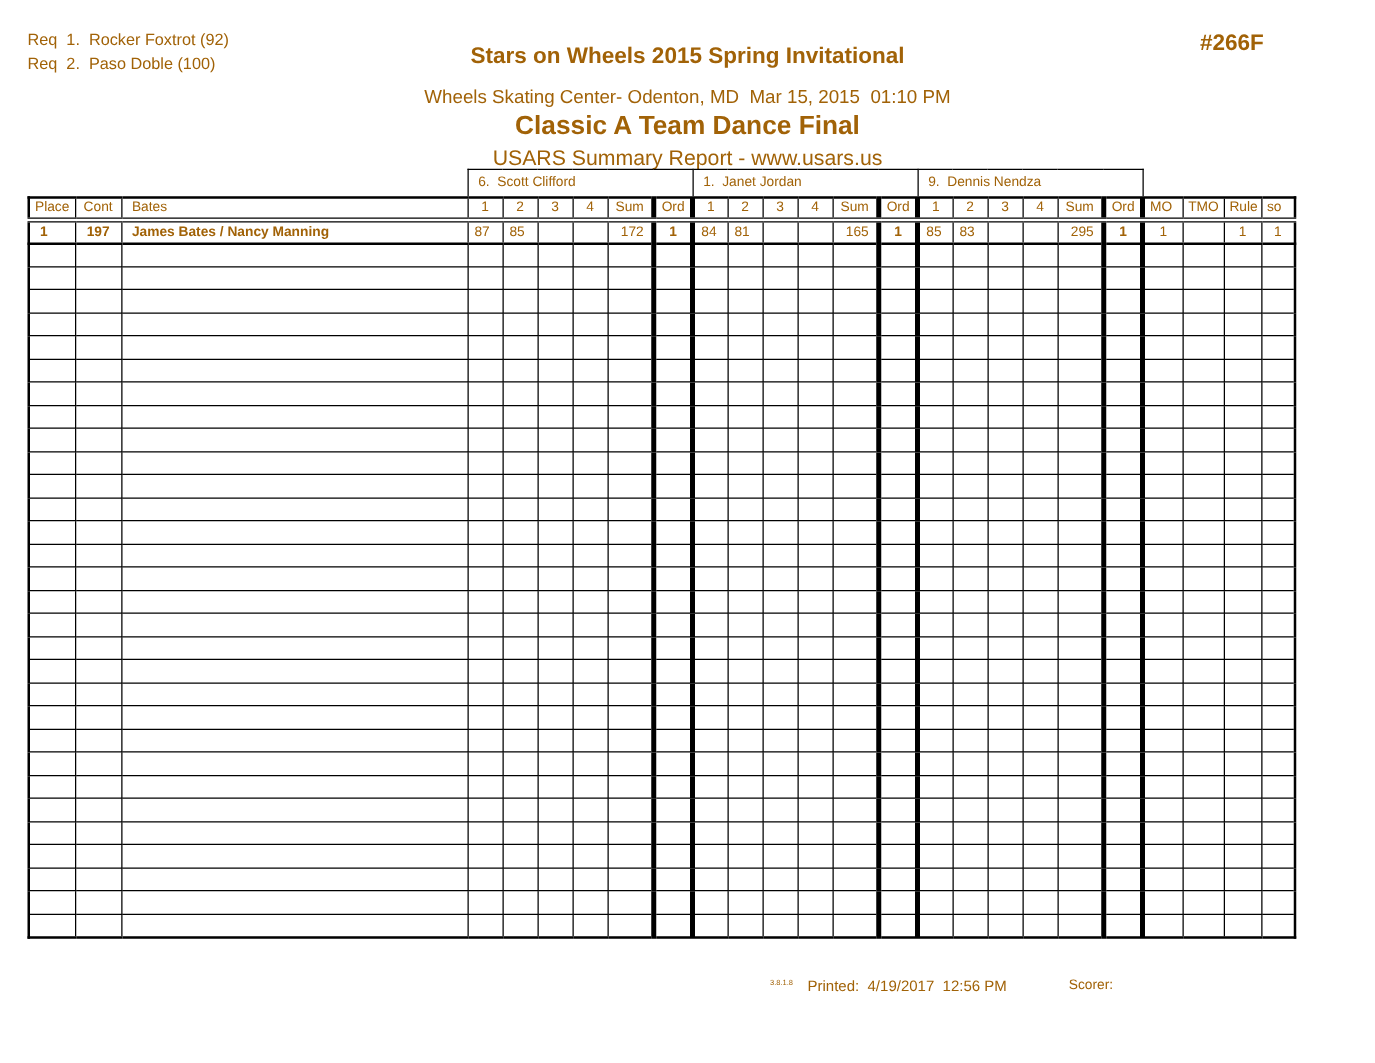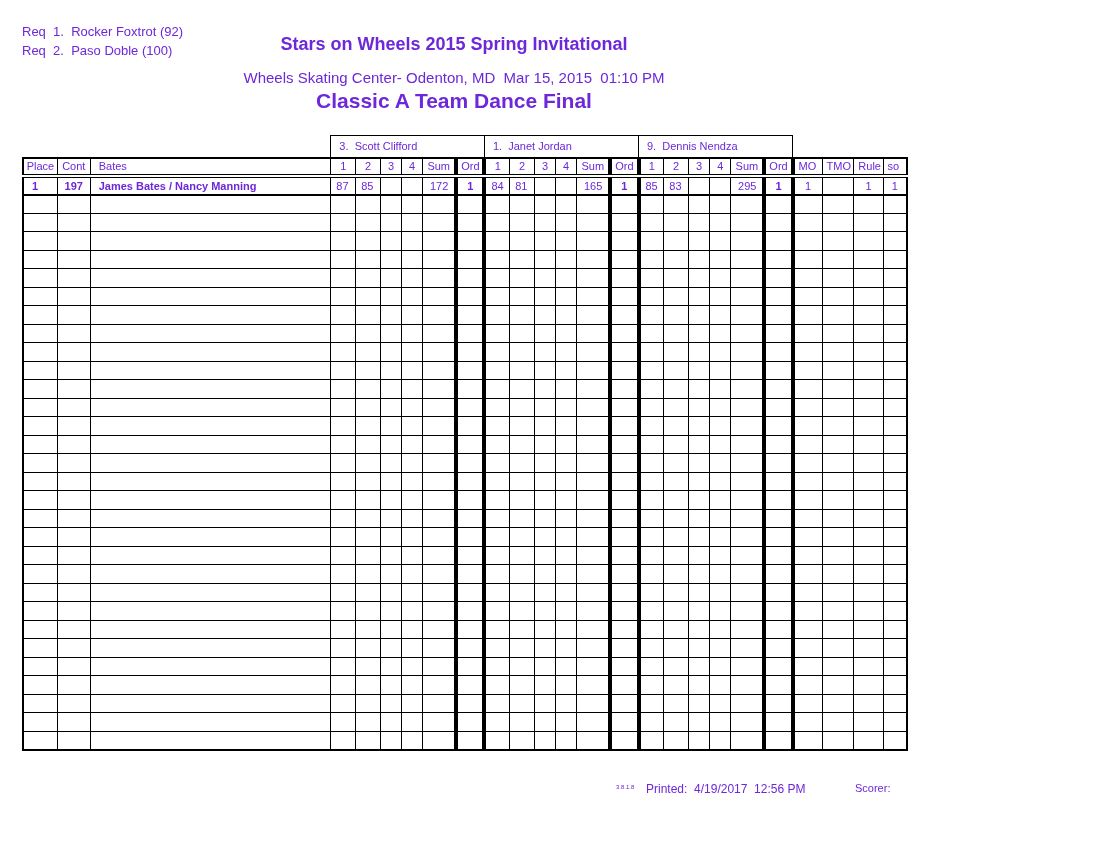--- a/index.html
+++ b/index.html
@@ -1,22 +1,22 @@
 <!DOCTYPE html>
 <html><head>
 <meta charset="utf-8">
 <style>
   * { margin: 0; padding: 0; box-sizing: border-box; }
   html, body { background: #ffffff; }
   .page {
     position: relative;
-    width: 908px;
+    width: 1100px;
     height: 850px;
     background: #ffffff;
-    color: #6d28d9;
+    color: #a16207;
     font-family: "Liberation Sans", "DejaVu Sans", sans-serif;
     overflow: hidden;
     text-decoration: underline;
   }
   .pre { white-space: pre; }
 
   
   .req-block {
     position: absolute;
     left: 22px;
@@ -126,20 +126,21 @@
 
   <div class="req-block">
     <div class="pre">Req  1.  Rocker Foxtrot (92)</div>
     <div class="pre">Req  2.  Paso Doble (100)</div>
   </div>
 
   <div class="title-block">
     <div class="title-main">Stars on Wheels 2015 Spring Invitational</div>
     <div class="title-venue pre">Wheels Skating Center- Odenton, MD  Mar 15, 2015  01:10 PM</div>
     <div class="title-event">Classic A Team Dance Final</div>
+    <div class="title-report">USARS Summary Report - www.usars.us</div>
   </div>
 
   <div class="event-num">#266F</div>
 
   <table class="score-table">
     <colgroup>
       <col style="width:37px">
         <col style="width:37px">
         <col style="width:277px">
       <col style="width:28px">
@@ -161,21 +162,21 @@
         <col style="width:37px">
         <col style="width:31px">
       <col style="width:32px">
         <col style="width:33px">
         <col style="width:30px">
         <col style="width:27px">
     </colgroup>
     <thead>
       <tr class="band">
         <td colspan="3"></td>
-        <td colspan="6" class="bj">3.  Scott Clifford</td>
+        <td colspan="6" class="bj">6.  Scott Clifford</td>
         <td colspan="6" class="bj">1.  Janet Jordan</td>
         <td colspan="6" class="bj">9.  Dennis Nendza</td>
         <td colspan="4"></td>
       </tr>
       <tr class="cols">
         <td>Place</td>
         <td>Cont</td>
         <td class="h-name">Bates</td>
 
         <td>1</td>

